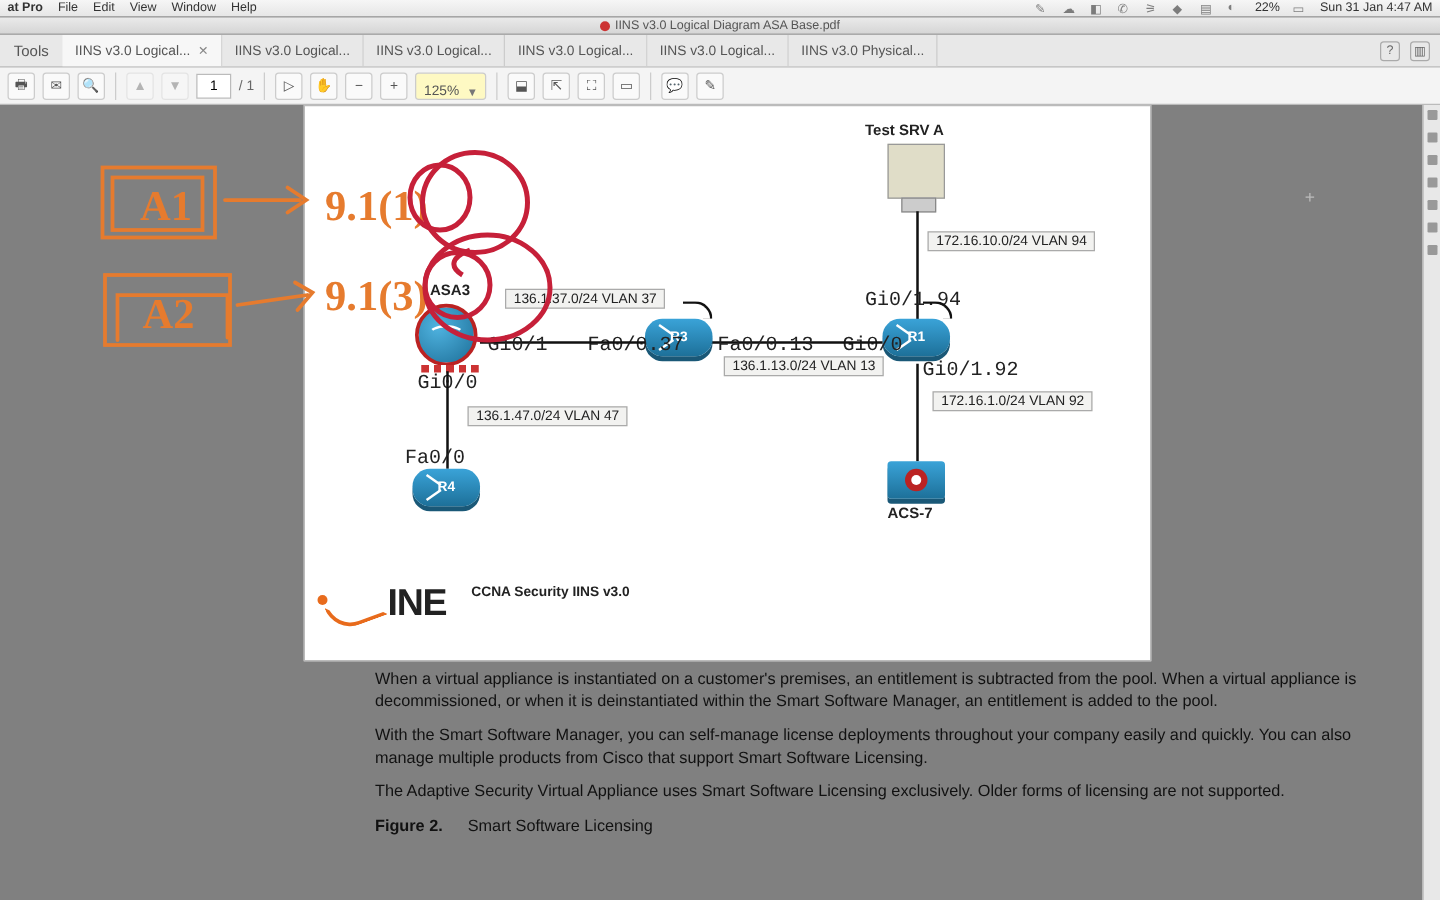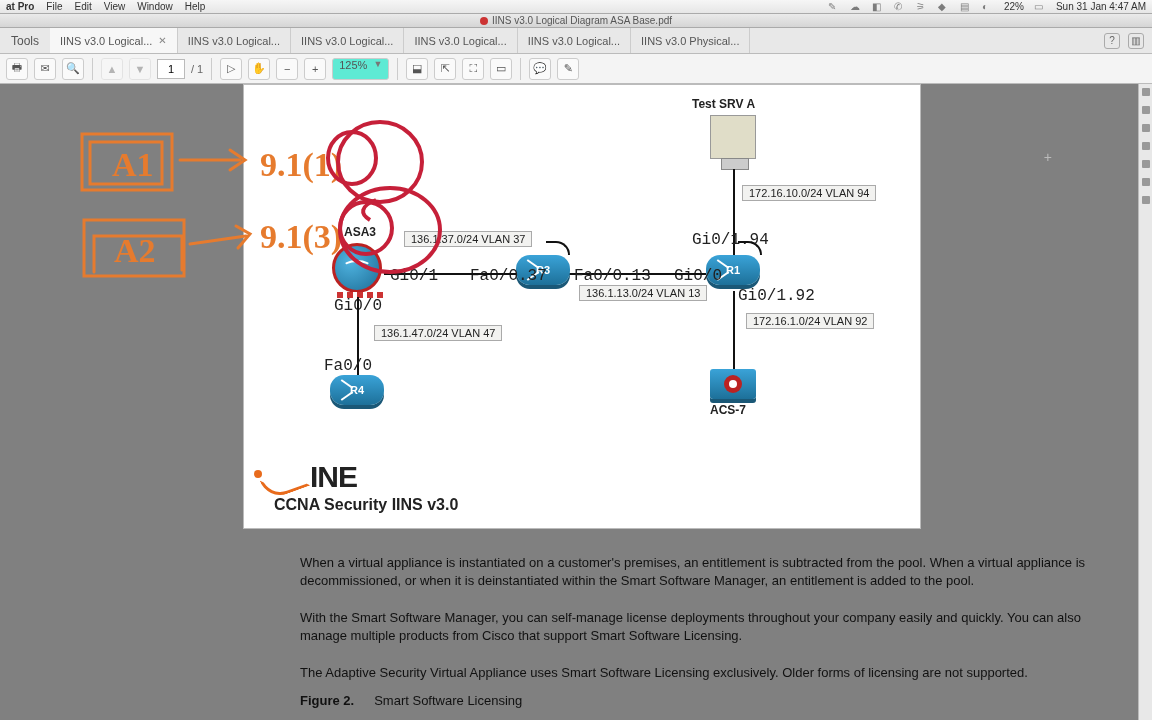--- a/index.html
+++ b/index.html
@@ -48,21 +48,21 @@
   .rightctl .ico{width:16px;height:16px;border:1px solid #aaa;border-radius:3px;display:flex;align-items:center;justify-content:center;font-size:10px;color:#666;}
   
   .toolbar {
     height:30px; background:#f4f4f4; border-bottom:1px solid #bbb;
     display:flex; align-items:center; padding:0 6px; gap:6px;
   }
   .tbtn{width:22px;height:22px;border:1px solid #ccc;border-radius:3px;background:#fafafa;display:flex;align-items:center;justify-content:center;color:#555;font-size:11px;}
   .toolbar .sep{width:1px;height:22px;background:#ccc;margin:0 2px;}
   .pagebox{width:28px;height:20px;border:1px solid #bbb;text-align:center;font-size:11px;background:#fff;}
   .pagetot{font-size:11px;color:#666;}
-  .zoom{height:22px;border:1px solid #ccc;border-radius:3px;background:#5eead4;padding:0 6px;display:flex;align-items:flex-start;gap:6px;font-size:11px;color:#555;}
+  .zoom{height:22px;border:1px solid #ccc;border-radius:3px;background:#fef9c3;padding:0 6px;display:flex;align-items:flex-end;gap:6px;font-size:11px;color:#555;}
   .zoom .chev{font-size:9px;color:#777;}
   
   .content {
     position:absolute; top:84px; left:0; right:0; bottom:0;
     background:#808080;
   }
   
   .rstrip{
     position:absolute; top:0; right:0; width:14px; height:100%;
     background:#e8e8e8; border-left:1px solid #bbb;
@@ -72,21 +72,21 @@
   
   .page {
     position:absolute; left:243px; top:0; width:678px; height:445px;
     background:#fff; border:1px solid #bbb;
   }
   
   .textpage {
     position:absolute; left:300px; top:450px; width:810px;
     background:transparent; color:#111; font-size:13px; line-height:1.35;
   }
-  .textpage p { margin-bottom:10px;margin-top:20px; }
+  .textpage p { margin-bottom:10px; }
   .textpage .fig { margin-top:6px; }
   .textpage .fig b{font-weight:bold; margin-right:20px;}
   
   .annot {
     position:absolute; left:70px; top:20px; width:400px; height:300px;
     pointer-events:none;
   }
   
   .dlabel{
     position:absolute; font-size:11px; color:#222;
@@ -119,26 +119,26 @@
   .acs{
     position:absolute;width:46px;height:30px;background:linear-gradient(#3aa3d8,#1d7099);border-radius:3px;
     display:flex;align-items:center;justify-content:center;
     box-shadow:0 4px 0 #1a5877;
   }
   .acs .badge{width:18px;height:18px;border-radius:50%;background:#b22;display:flex;align-items:center;justify-content:center;}
   .acs .badge::after{content:"";width:8px;height:8px;background:#fff;border-radius:50%;}
   .line{position:absolute;background:#111;}
   .curl{position:absolute;width:24px;height:14px;border:2px solid #111;border-bottom:none;border-left:none;border-radius:0 14px 0 0;}
   
-  .logo{position:absolute;left:10px;bottom:14px;display:flex;flex-direction:column;align-items:flex-start;}
+  .logo{position:absolute;left:10px;bottom:28px;display:flex;flex-direction:row;align-items:flex-start;}
   .logo .mark{display:flex;align-items:flex-end;}
   .logo .swoosh{width:46px;height:22px;border:3px solid #e86b1c;border-color:transparent transparent #e86b1c #e86b1c;border-radius:0 0 0 30px;transform:rotate(-20deg);margin-right:2px;}
   .logo .dot{width:8px;height:8px;background:#e86b1c;border-radius:50%;margin-bottom:16px;}
   .logo .ine{font-size:30px;font-weight:900;letter-spacing:-1px;color:#222;}
-  .logo .sub{font-size:16px;font-weight:bold;color:#222;margin-top:2px;margin-left:20px;}
+  .logo .sub{font-size:11px;font-weight:bold;color:#222;margin-top:2px;margin-left:20px;}
   
   .plusmark{position:absolute;right:100px;top:65px;color:#bbb;font-size:14px;}
 </style>
 </head>
 <body>
 
 <div class="menubar">
   <span class="mlabel" style="font-weight:bold">at Pro</span>
   <span class="mlabel">File</span>
   <span class="mlabel">Edit</span>

